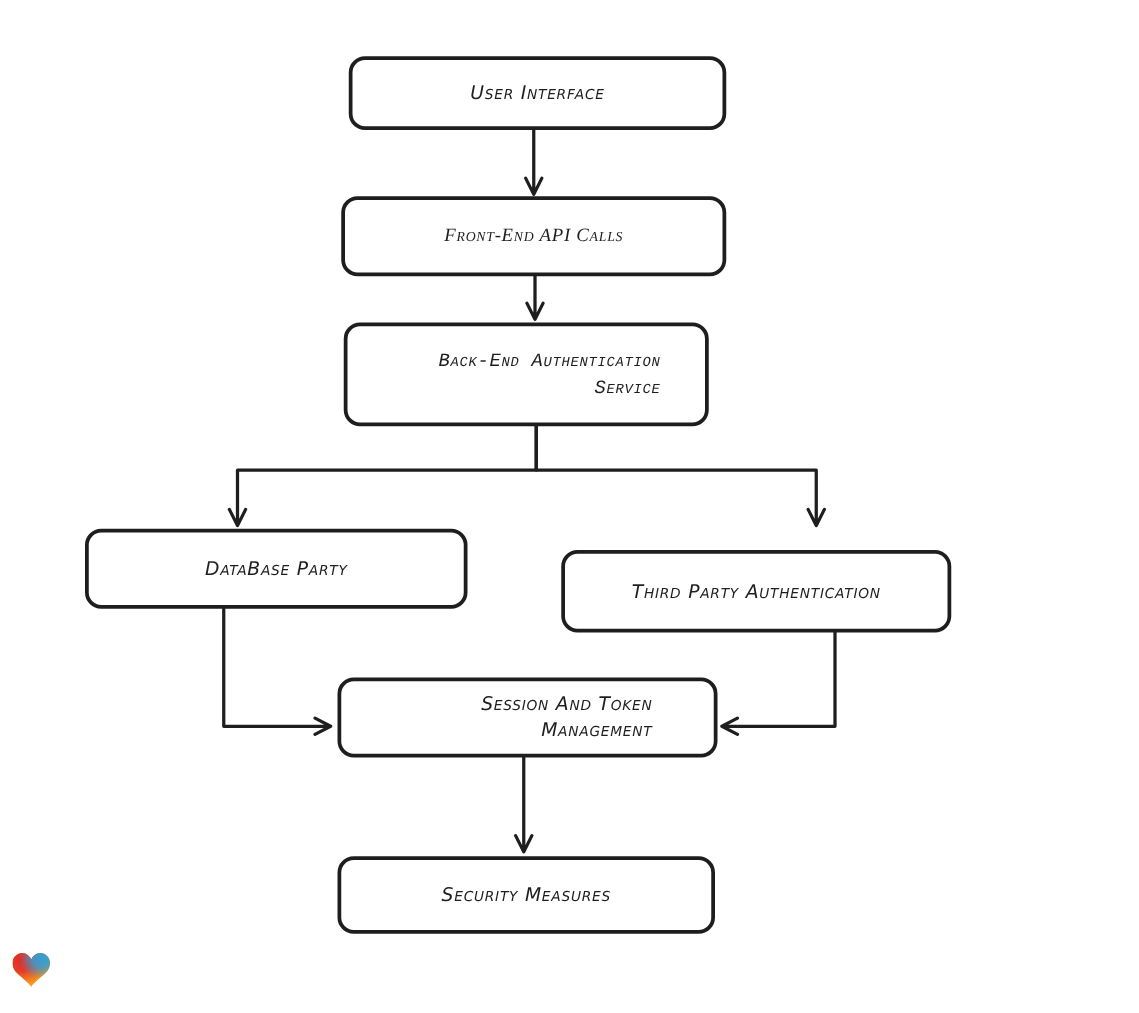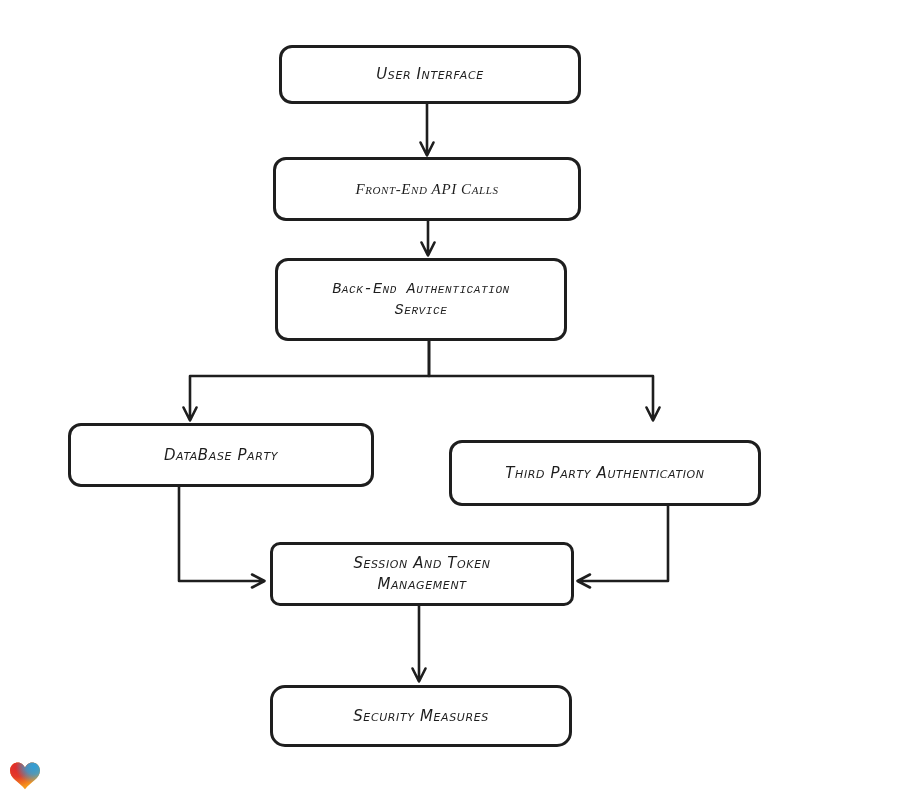--- a/index.html
+++ b/index.html
@@ -33,38 +33,38 @@
   .node {
     position: absolute;
     z-index: 2;
     display: flex;
     align-items: center;
     justify-content: center;
     background: var(--node-fill, #ffffff);
     border: 3px solid var(--stroke, #1e1e1e);
     border-radius: 13px;
     box-sizing: border-box;
-    text-align: center;
+    text-align: right;
   }
   .node .label {
     font-style: italic;
     font-variant: small-caps;
     font-size: 15px;
     letter-spacing: 0.6px;
     line-height: 1.4;
     color: var(--stroke, #1e1e1e);
   }
   .nowrap .label { white-space: nowrap; }
   .n1 { left: 279px; top: 45px;  width: 302px; height: 59px; }
   .n2 { left: 273px; top: 157px; width: 308px; height: 64px; font-family: Liberation Serif, serif; }
   .n3 { left: 275px; top: 258px; width: 292px; height: 83px; font-family: Liberation Mono, monospace; }
   .n4 { left: 68px;  top: 423px; width: 306px; height: 64px; }
   .n5 { left: 449px; top: 440px; width: 312px; height: 66px; }
-  .n6 { left: 270px; top: 542px; width: 304px; height: 64px; border-radius: 10px; }
-  .n7 { left: 270px; top: 685px; width: 302px; height: 62px; border-radius: 15px; }
+  .n6 { left: 270px; top: 542px; width: 304px; height: 64px; }
+  .n7 { left: 270px; top: 685px; width: 302px; height: 62px; }
   .n3 .label { max-width: 215px; }
   .n6 .label { max-width: 200px; }
   .logo {
     position: absolute;
     left: 10px;
     top: 762px;
     width: 30px;
     height: 28px;
     z-index: 2;
   }

